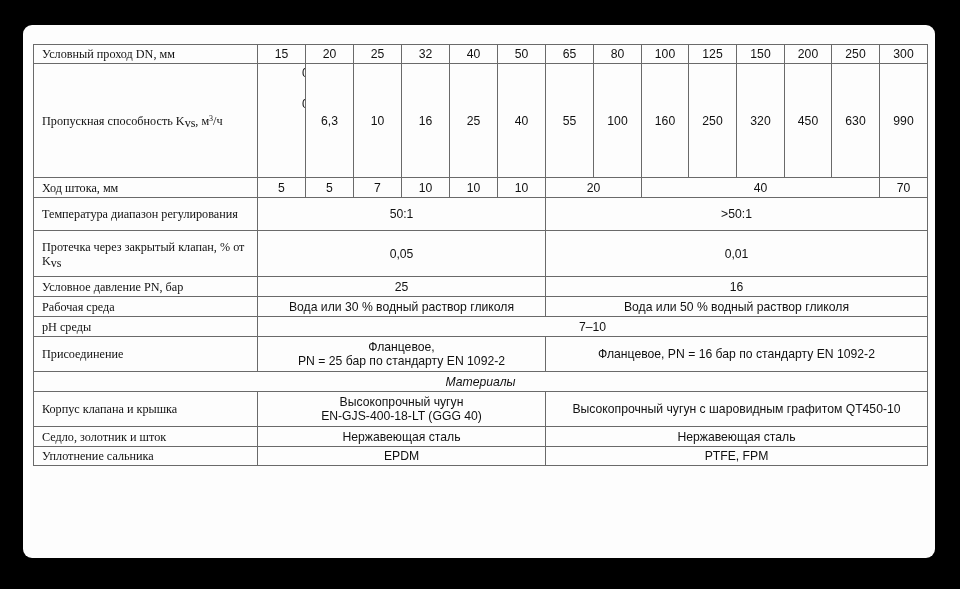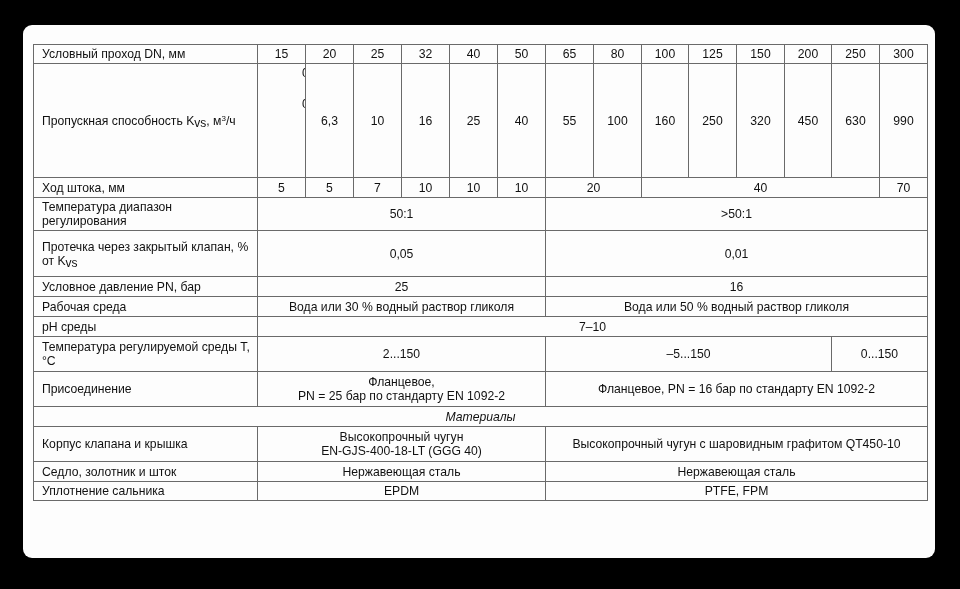--- a/index.html
+++ b/index.html
@@ -13,21 +13,21 @@
   }
   table.spec {
     position:absolute; left:33px; top:44px; width:894px;
     border-collapse:collapse; table-layout:fixed;
     font-size:12.2px; color:#111; line-height:14px;
   }
   table.spec td {
     border:1px solid #6a6a6a; padding:0 4px; text-align:center; vertical-align:middle;
     overflow:hidden; white-space:nowrap;
   }
-  table.spec td.lbl { text-align:left; padding-left:8px; white-space:normal; }
+  table.spec td.lbl { text-align:left; padding-left:8px; white-space:normal;font-family:Liberation Serif, serif; }
   td.ital { font-style:italic; text-align:left; padding-left:8px; }
   sub { font-size:12px; vertical-align:-2px; line-height:0; }
   sup { font-size:8px; vertical-align:4px; line-height:0; }
   .multi { display:inline-block; text-align:right; line-height:15.5px; }
   .multi span { display:block;margin-left:40px; }
 </style>
 </head>
 <body>
 
 <div class="card"></div>
@@ -135,26 +135,20 @@
     <td class="lbl">Рабочая среда</td>
     <td colspan="6">Вода или 30 % водный раствор гликоля</td>
     <td colspan="8">Вода или 50 % водный раствор гликоля</td>
   </tr>
 
   <tr style="height:20px">
     <td class="lbl">pH среды</td>
     <td colspan="14">7–10</td>
   </tr>
 
-  <tr style="height:35px">
-    <td class="lbl">Температура регулируемой среды Т, °С</td>
-    <td colspan="6">2...150</td>
-    <td colspan="6">–5...150</td>
-    <td colspan="2">0...150</td>
-  </tr>
 
   <tr style="height:35px">
     <td class="lbl">Присоединение</td>
     <td colspan="6">
           <div>Фланцевое,</div>
           <div>PN = 25 бар по стандарту EN 1092-2</div>
         </td>
     <td colspan="8">Фланцевое, PN = 16 бар по стандарту EN 1092-2</td>
   </tr>
 

